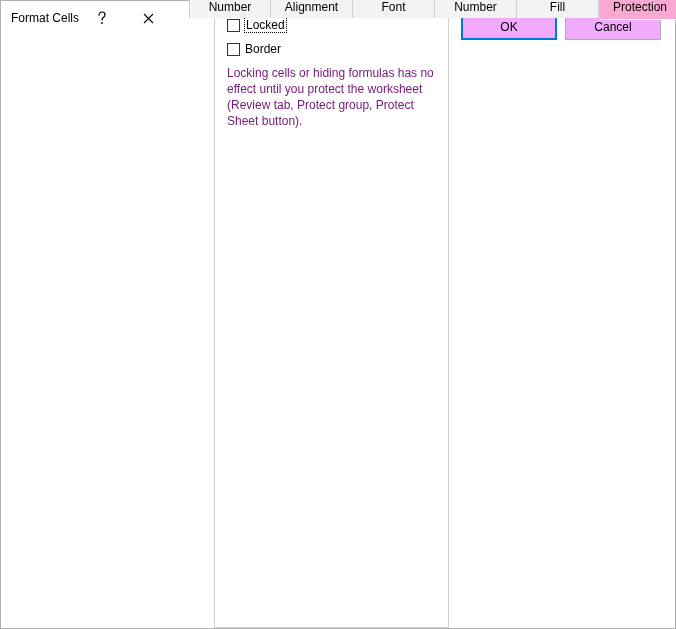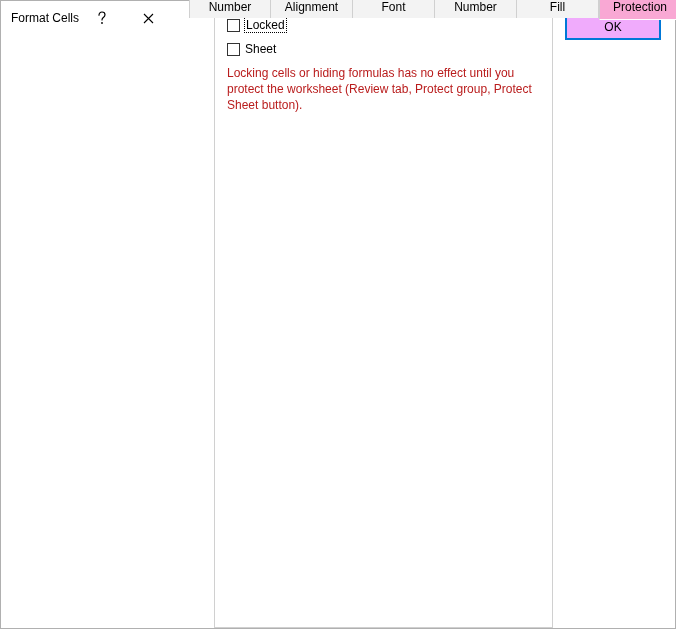--- a/index.html
+++ b/index.html
@@ -118,21 +118,21 @@
   .focus-ring {
     outline: 1px dotted #000000;
     padding: 0 1px;
   }
   .cb-label { font-size: 12px; }
 
   .description {
     margin-top: 6px;
     font-size: 12px;
     line-height: 16px;
-    color: #b91c1c;
+    color: #701a75;
     max-width: 620px;
   }
 
   
   .footer {
     height: 52px;
     display: flex;
     justify-content: flex-end;
     align-items: center;
     gap: 8px;
@@ -189,24 +189,25 @@
 
   <div class="tabcontent">
 
     <div class="checkbox-row">
       <div class="checkbox"></div>
       <span class="cb-label focus-ring">Locked</span>
     </div>
 
     <div class="checkbox-row">
       <div class="checkbox"></div>
-      <span class="cb-label">Sheet</span>
+      <span class="cb-label">Border</span>
     </div>
 
     <div class="description">Locking cells or hiding formulas has no effect until you protect the worksheet (Review tab, Protect group, Protect Sheet button).</div>
 
   </div>
 
   <div class="footer">
     <div class="btn primary">OK</div>
+    <div class="btn">Cancel</div>
   </div>
 
 </div>
 
 </body></html>

